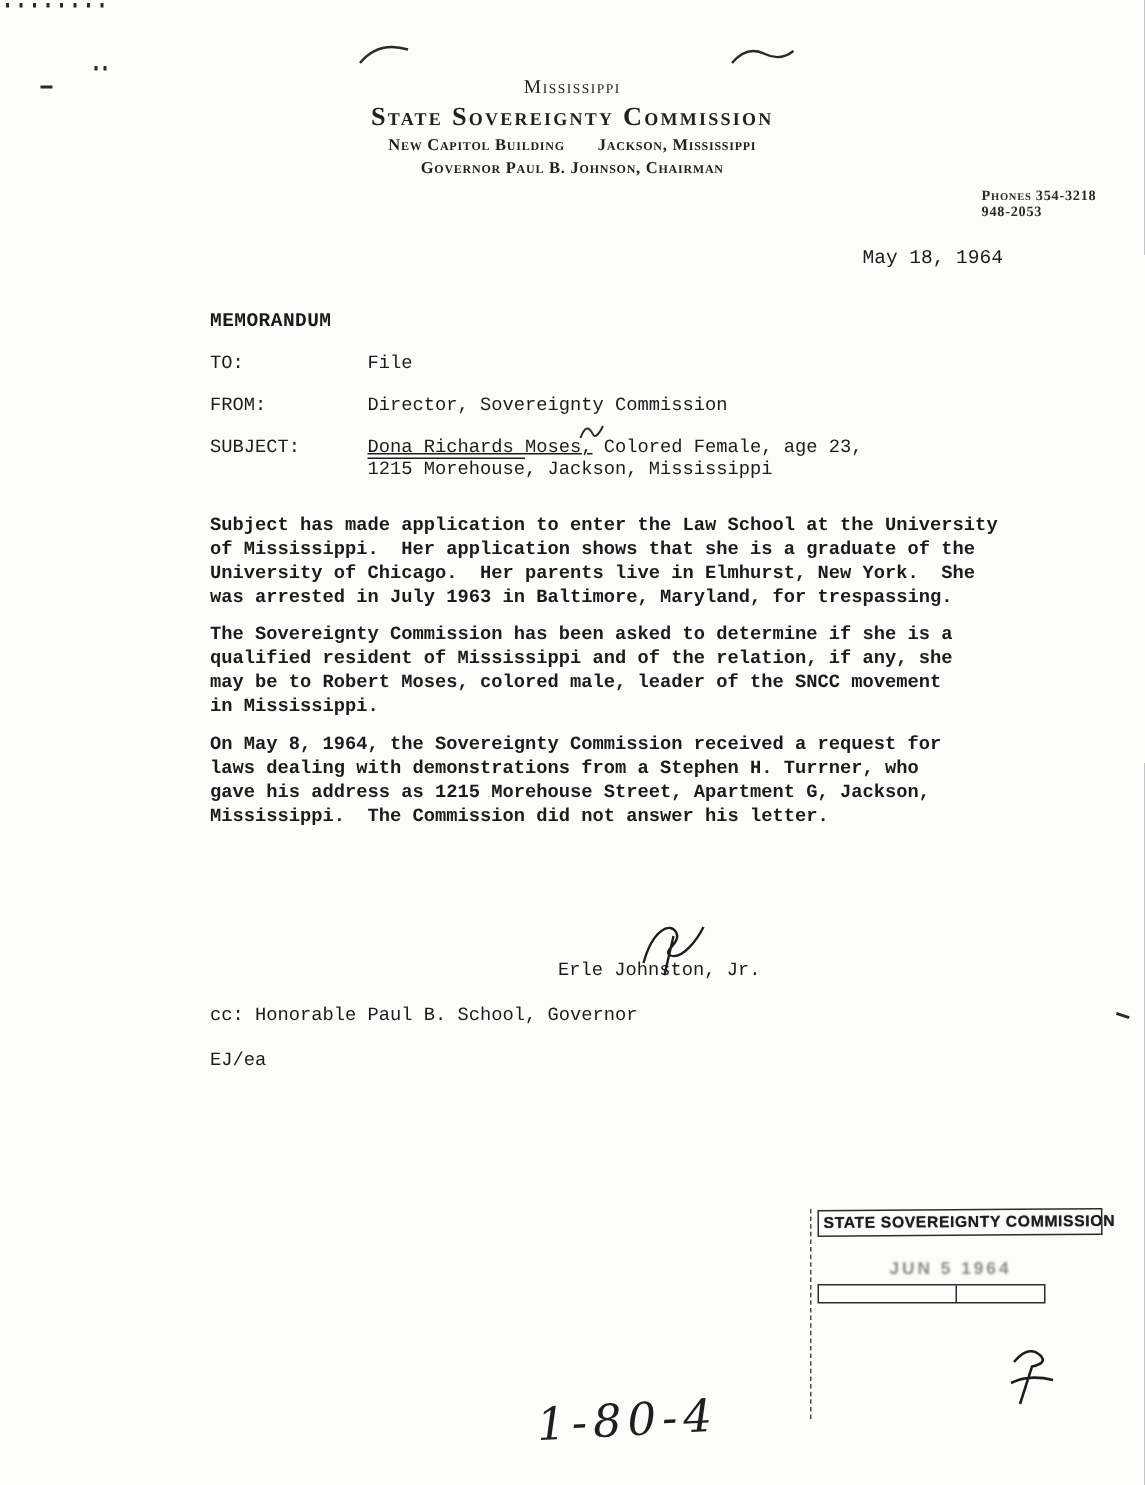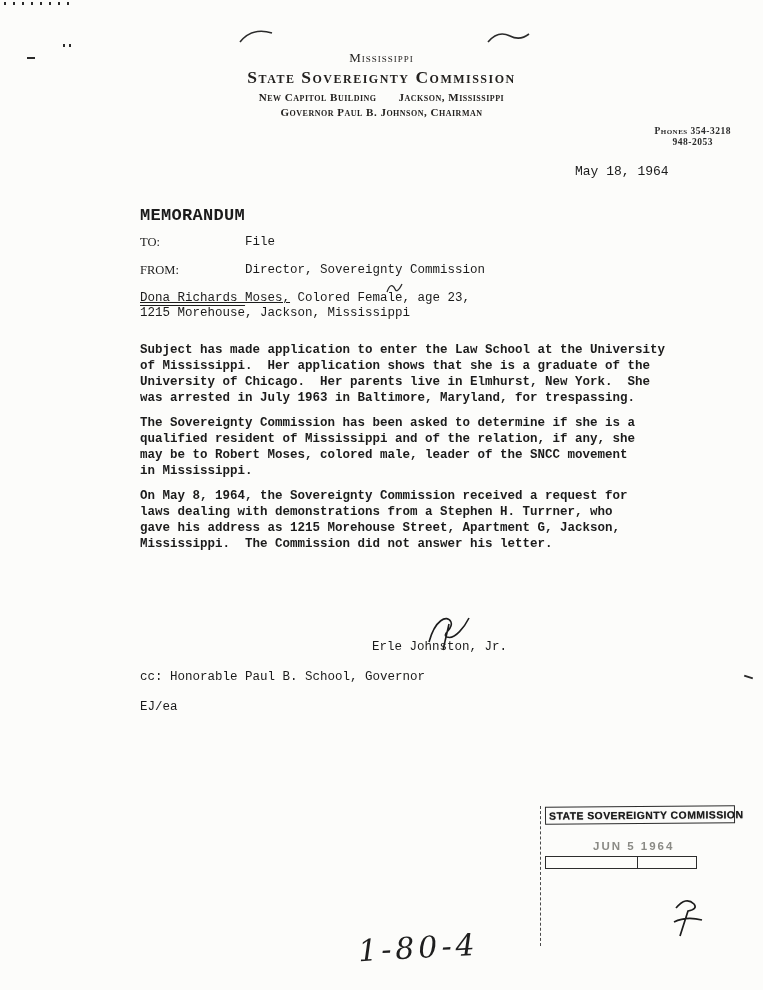--- a/index.html
+++ b/index.html
@@ -13,30 +13,30 @@
   
   .letterhead { position:absolute; top:50px; left:0; width:100%; text-align:center;
     font-family:"Liberation Serif","DejaVu Serif",serif; color:#23211f; }
   .lh-state { font-variant:small-caps; font-size:13px; letter-spacing:1px; }
   .lh-org   { font-variant:small-caps; font-weight:bold; font-size:17.5px; letter-spacing:1.5px; margin-top:1px; }
   .lh-addr  { font-variant:small-caps; font-weight:bold; font-size:11px; letter-spacing:.5px; margin-top:3px; }
   .lh-addr span { display:inline-block; }
   .lh-addr .gap { width:22px; }
   .lh-chair { font-variant:small-caps; font-weight:bold; font-size:11px; letter-spacing:.5px; margin-top:3px; }
 
-  .phones { position:absolute; top:126px; right:32px; text-align:center;
+  .phones { position:absolute; top:126px; right:32px; text-align:left;
     font-family:"Liberation Serif",serif; font-variant:small-caps; font-weight:bold;
     font-size:9.5px; letter-spacing:.5px; line-height:11px; color:#2a2a2a; }
 
   .dateline { position:absolute; top:164px; left:575px; font-size:13px; }
 
   
-  .memo-heading { position:absolute; top:206px; left:140px; font-weight:bold; font-size:17px; letter-spacing:.3px; }
+  .memo-heading { position:absolute; top:206px; left:140px; font-weight:bold; font-size:13px; letter-spacing:.3px; }
   .memo-row { position:absolute; left:140px; font-size:12.5px; display:flex; }
-  .memo-row .lbl { width:105px; flex:0 0 105px;font-family:Liberation Serif, serif; }
+  .memo-row .lbl { width:105px; flex:0 0 105px; }
   .row-to { top:235px; } .row-from { top:263px; } .row-subject { top:291px; }
   .subj-line2 { margin-top:1px; }
   .u-line  { text-decoration:underline; }
   .o-line  { text-decoration:overline; }
 
   
   .body-text { position:absolute; top:342px; left:140px; width:545px;
     font-size:12.5px; line-height:16px;font-weight:bold; }
   .body-text p { white-space:pre-wrap; margin-bottom:9px; }
 
@@ -120,20 +120,21 @@
     <span class="lbl">TO:</span>
     <span>File</span>
   </div>
 
   <div class="memo-row row-from">
     <span class="lbl">FROM:</span>
     <span>Director, Sovereignty Commission</span>
   </div>
 
   <div class="memo-row row-subject">
+    <span class="lbl">SUBJECT:</span>
     <span>
       <span class="u-line">Dona Richards Moses,</span><span> Colored Female, age 23,</span>
       <div class="subj-line2">
         <span class="o-line">1215 Morehouse</span><span>, Jackson, Mississippi</span>
       </div>
     </span>
   </div>
 
   <svg class="mark" style="top:280px;left:386px;" width="20" height="16">
     <path d="M1,12 Q5,1 9,9 Q11,14 16,4" stroke="#2a2a2a" stroke-width="1.3" fill="none"></path>

